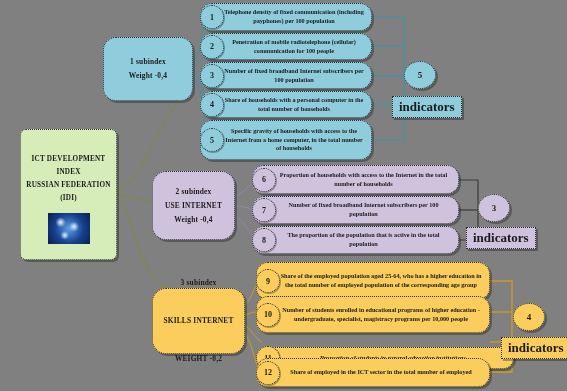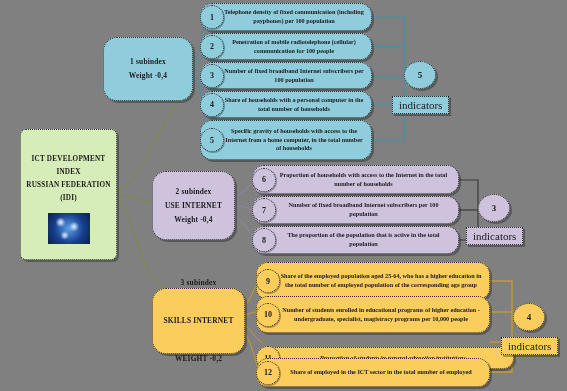--- a/index.html
+++ b/index.html
@@ -76,20 +76,21 @@
   }
   .subindex .ln {
     font-size: 7.4px;
     line-height: 14px;
     white-space: nowrap;
   }
   #subindex-1 {
     left: 103px; top: 37px;
     width: 90px; height: 64px;
     background: #8fcddc;
+    border-radius: 13px;
   }
   #subindex-2 {
     left: 152px; top: 171px;
     width: 83px; height: 69px;
     background: #cfc2dd;
   }
   #subindex-3 {
     left: 152px; top: 288px;
     width: 93px; height: 66px;
     background: #fbcd5d;
@@ -150,22 +151,22 @@
     justify-content: center;
     font-size: 9px;
     font-weight: bold;
     color: #1a1a1a;
   }
   .badge-label {
     position: absolute;
     border: 1px dotted #2b2b2b;
     box-shadow: 2px 2px 0 rgba(0,0,0,0.30);
     padding: 2px 6px;
-    font-size: 11px;
-    font-weight: normal;
+    font-size: 13px;
+    font-weight: bold;
     color: #1a1a1a;
     white-space: nowrap;
   }
   #badge-1-circle, #badge-1-label { background: #8fcddc; }
   #badge-2-circle, #badge-2-label { background: #cfc2dd; }
   #badge-3-circle, #badge-3-label { background: #fbcd5d; }
 </style>
 </head>
 <body>
 

